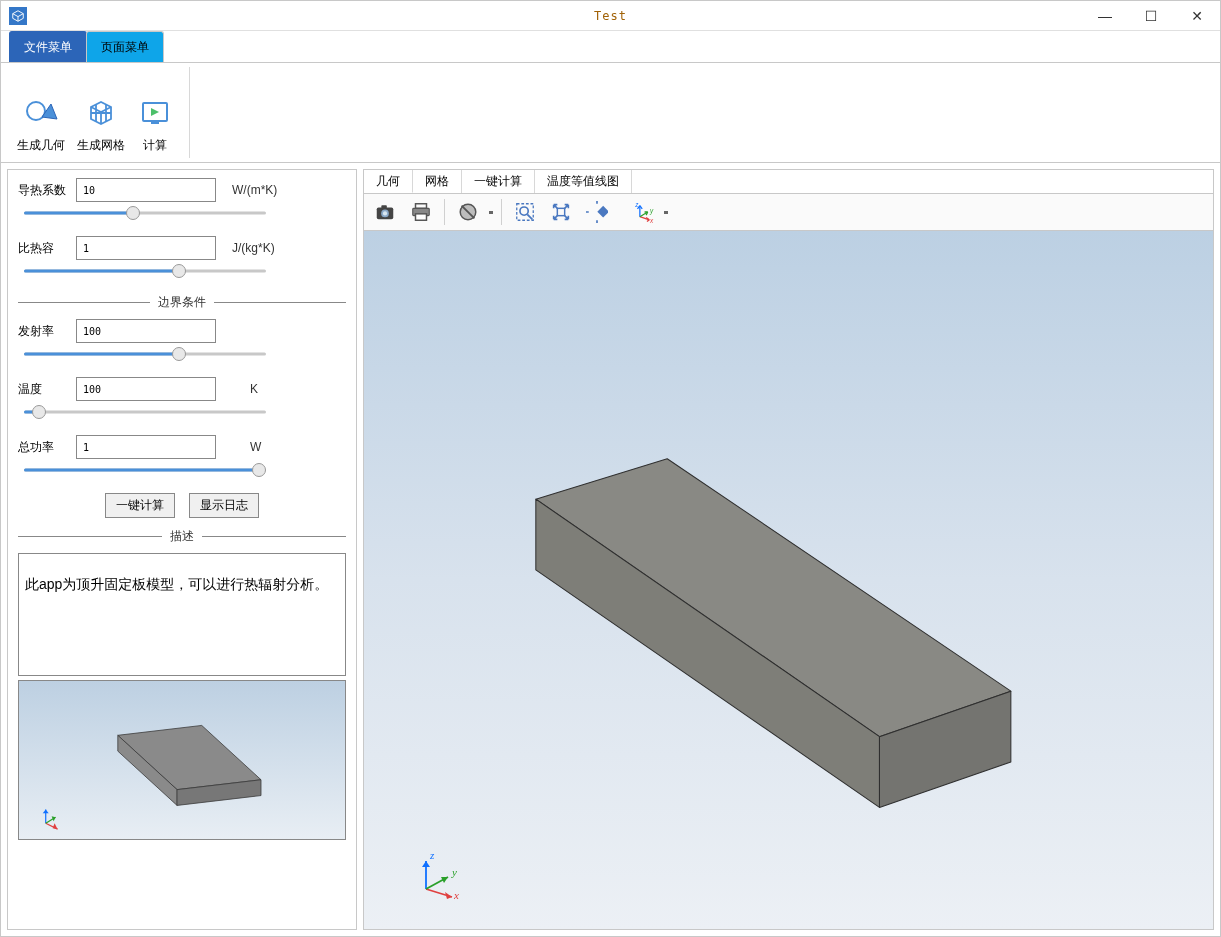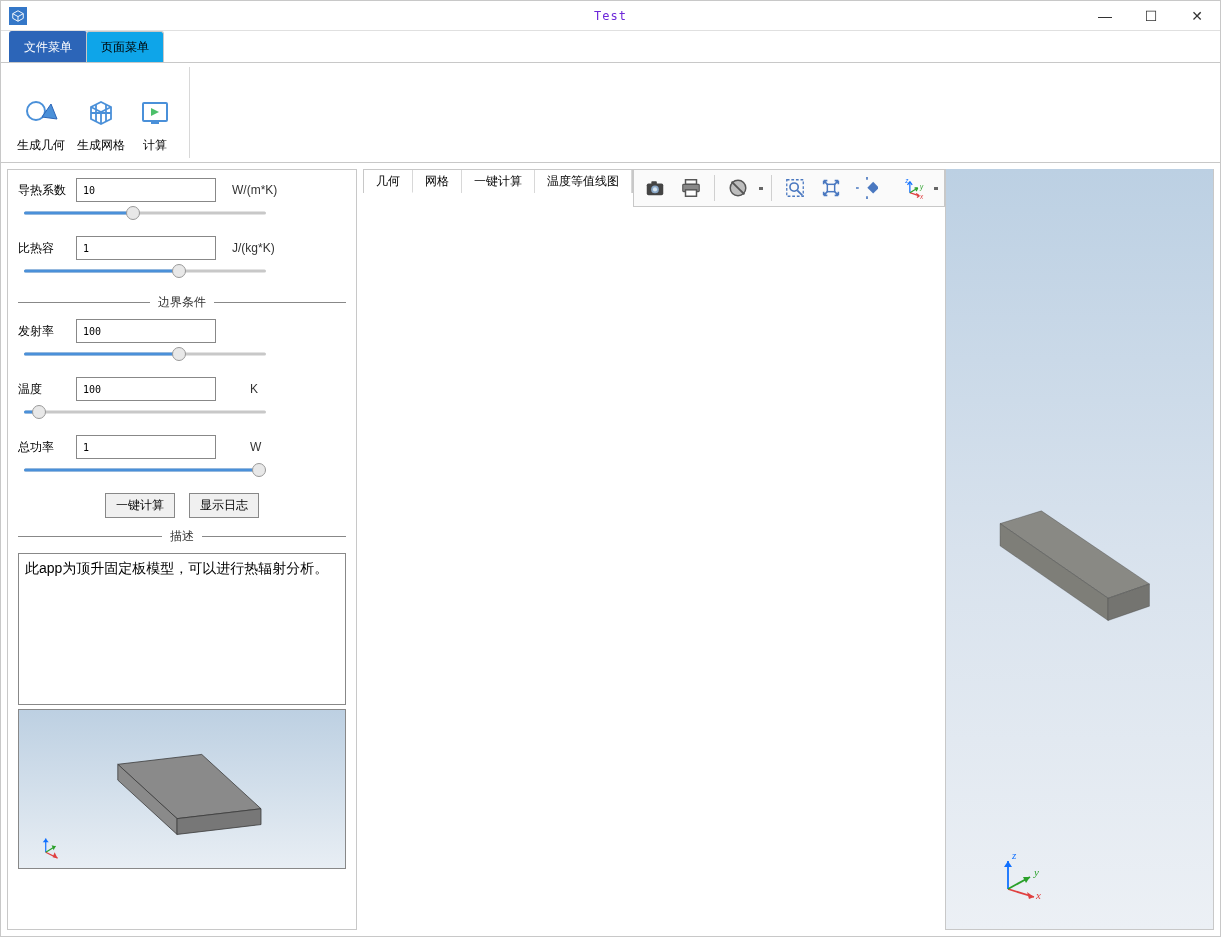--- a/index.html
+++ b/index.html
@@ -1,19 +1,19 @@
 <!DOCTYPE html>
 <html><head>
 <meta charset="utf-8">
 <style>
 * { box-sizing: border-box; margin: 0; padding: 0; }
 body { font-family: "Microsoft YaHei", SimSun, sans-serif; font-size: 12px; background: #fff; width: 1221px; height: 937px; overflow: hidden; border: 1px solid #c8c8c8; }
 .titlebar { height: 30px; display: flex; align-items: center; padding: 0 8px; background: #fff; border-bottom: 1px solid #e0e0e0; position: relative; }
 .titlebar-icon { width: 18px; height: 18px; background: #3477c8; display: flex; align-items: center; justify-content: center; }
-.titlebar-title { position: absolute; left: 50%; transform: translateX(-50%); color: #6d28d9; letter-spacing: 1px; font-family: Consolas, monospace; }
+.titlebar-title { position: absolute; left: 50%; transform: translateX(-50%); color: #a16207; letter-spacing: 1px; font-family: Consolas, monospace; }
 .winbtns { position: absolute; right: 0; top: 0; display: flex; height: 30px; }
 .winbtn { width: 46px; display: flex; align-items: center; justify-content: center; color: #333; cursor: default; font-size: 14px; }
 .menubar { height: 32px; display: flex; border-bottom: 1px solid #c8c8c8; }
 .menutab { padding: 0 14px; display: flex; align-items: center; border: 1px solid #c8c8c8; border-bottom: none; background: #0ea5e9; border-top-left-radius: 3px; border-top-right-radius: 3px; margin-right: -1px; }
 .menutab.active { background: #2c65b8; color: #fff; border-color: #2c65b8; }
 .ribbon { height: 100px; display: flex; border-bottom: 1px solid #c8c8c8; padding: 4px 10px; }
 .ribbon-section { display: flex; border-right: 1px solid #d8d8d8; padding-right: 10px; }
 .ribbon-btn { display: flex; flex-direction: column; align-items: center; justify-content: flex-end; width: 60px; text-align: center; padding: 4px 2px; cursor: default; }
 .ribbon-icon { width: 36px; height: 36px; display: flex; align-items: center; justify-content: center; margin-bottom: 6px; }
 .content { display: flex; height: calc(100% - 162px); padding: 6px; gap: 6px; }
@@ -25,23 +25,23 @@
 .param-label { width: 58px; text-align: left; }
 .param-input { width: 140px; height: 24px; border: 1px solid #888; padding: 2px 6px; font-family: Consolas, monospace; font-size: 10px; }
 .param-unit { margin-left: 16px; color: #333; }
 .slider-wrap { margin: 2px 0 16px 0; padding-left: 6px; padding-right: 80px; }
 .slider { position: relative; height: 14px; }
 .slider-track { position: absolute; top: 50%; left: 0; right: 0; height: 3px; background: #c8c8c8; border-radius: 2px; transform: translateY(-50%); }
 .slider-fill { position: absolute; top: 50%; left: 0; height: 3px; background: #4a90d9; border-radius: 2px; transform: translateY(-50%); }
 .slider-thumb { position: absolute; top: 50%; width: 14px; height: 14px; border-radius: 50%; background: #e8e8e8; border: 1px solid #999; transform: translate(-50%, -50%); }
 .btnrow { display: flex; justify-content: center; gap: 14px; margin: 10px 0; }
 .flatbtn { border: 1px solid #888; background: #f0f0f0; padding: 3px 10px; font-size: 12px; cursor: default; }
-.desc-box { border: 1px solid #888; height: 152px; padding: 4px 6px; font-size: 14px; line-height: 1.5; }
+.desc-box { border: 1px solid #888; height: 123px; padding: 20px 6px; font-size: 14px; line-height: 1.5; }
 .preview-box { border: 1px solid #888; height: 160px; background: linear-gradient(to bottom, #bdd0e2, #e8eef4); margin-top: 4px; position: relative; }
-.mainview { flex: 1; display: flex; flex-direction: row; }
+.mainview { flex: 1; display: flex; flex-direction: column; }
 .viewtabs { height: 24px; display: flex; border: 1px solid #c8c8c8; border-bottom: none; }
 .viewtab { padding: 0 12px; display: flex; align-items: center; border-right: 1px solid #d8d8d8; background: #fff; }
 .viewtab.active { border-bottom: 1px solid #fff; }
 .toolbar { height: 38px; border: 1px solid #c8c8c8; border-top: 1px solid #c8c8c8; display: flex; align-items: center; padding: 0 6px; gap: 6px; background: #fafafa; }
 .tbtn { width: 30px; height: 30px; display: flex; align-items: center; justify-content: center; border: 1px solid transparent; border-radius: 2px; }
 .ticon { width: 22px; height: 22px; }
 .tsep { width: 1px; height: 26px; background: #d0d0d0; margin: 0 2px; }
 .canvas3d { flex: 1; background: linear-gradient(to bottom, #bcd0e3 0%, #d8e2ed 50%, #ecf0f5 100%); border: 1px solid #c8c8c8; border-top: none; position: relative; }
 .axis-gizmo { position: absolute; font-size: 11px; font-family: serif; }
 </style>

